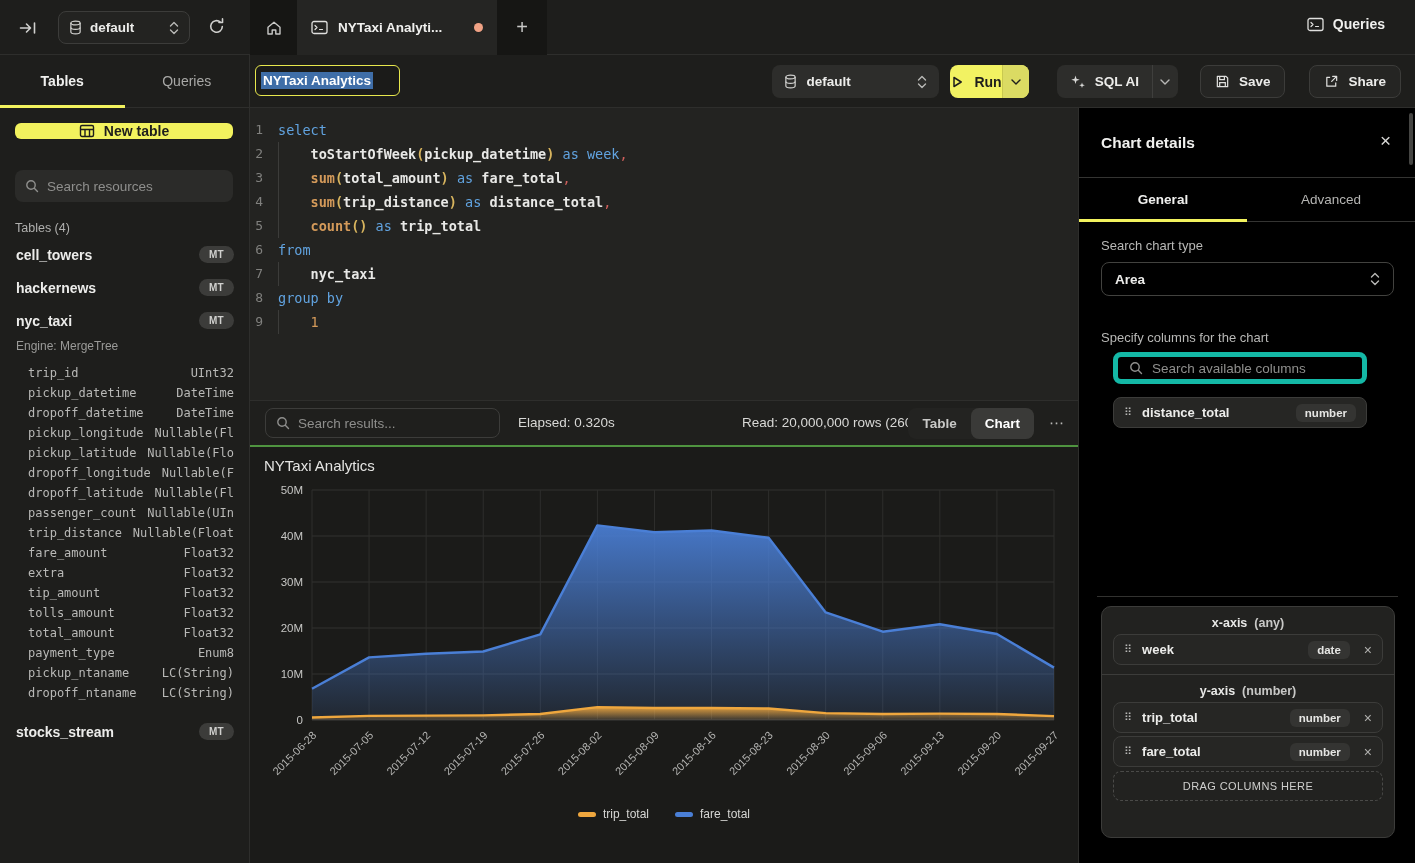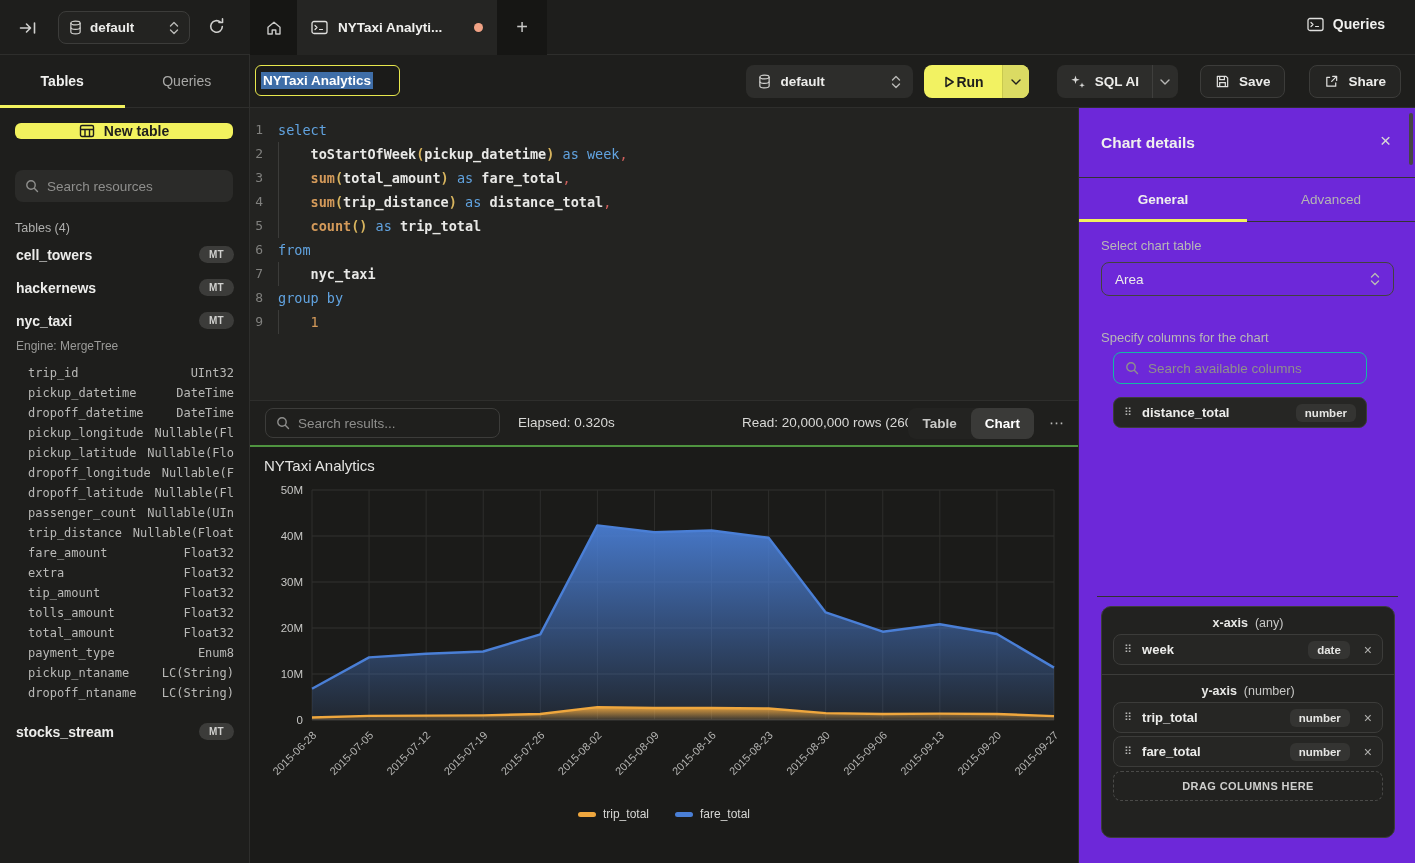--- a/index.html
+++ b/index.html
@@ -67,21 +67,21 @@
   .title-input { position:absolute; left:5px; top:10px; height:31px; min-width:145px;
     border:1.5px solid #e8e84d; border-radius:6px; background:#1b1b19;
     display:flex; align-items:center; padding:0 5px; cursor:text; }
   .title-input .sel { background:#3f6ea8; color:#ffffff; font-size:13.5px; font-weight:600; padding:1px 2px; }
   .tb-right { position:absolute; right:14px; top:10px; display:flex; align-items:center; height:33px; }
   .tb-db { width:167px; height:33px; background:#2d2d2b; border-radius:8px;
     display:flex; align-items:center; gap:9px; padding:0 12px; cursor:pointer; }
   .tb-db .lbl { font-size:13.5px; font-weight:600; flex:1; }
   .run-btn { margin-left:11px; height:33px; background:#f2f262; border-radius:8px;
     display:flex; align-items:stretch; overflow:hidden; cursor:pointer; }
-  .run-main { display:flex; align-items:center; padding:0 18px;
+  .run-main { display:flex; align-items:center; gap:10px; padding:0 0;
     color:#1e1e1c; font-size:14px; font-weight:600; }
   .run-caret { width:27px; background:#dbdb63; border-left:1px solid #c9c94f;
     display:flex; align-items:center; justify-content:center; }
   .sqlai-btn { margin-left:28px; height:33px; background:#2d2d2b; border-radius:8px;
     display:flex; align-items:stretch; overflow:hidden; cursor:pointer;justify-content:center; }
   .sqlai-main { display:flex; align-items:center; gap:9px; padding:0 13px;
     font-size:13.5px; font-weight:600; color:#ececea; }
   .sqlai-caret { width:26px; border-left:1px solid #3f3f3d; display:flex; align-items:center; justify-content:center; }
   .ghost-btn { margin-left:22px; height:33px; background:#252523; border:1px solid #3c3c3a; border-radius:8px;
     display:flex; align-items:center; gap:9px; padding:0 14px;
@@ -129,54 +129,54 @@
   .chart-title { position:absolute; left:14px; top:10px; font-size:15px; color:#e4e4e2; }
   .chart-svg-wrap { position:absolute; left:0; top:36px; width:828px; height:330px; }
   .chart-legend { position:absolute; left:0; top:360px; width:828px;
     display:flex; justify-content:center; gap:26px; align-items:center; }
   .lg-item { display:flex; align-items:center; gap:7px; }
   .lg-swatch { width:18px; height:5px; border-radius:3px; display:inline-block; }
   .lg-label { font-size:12px; color:#d6d6d4; }
 
   
   .rightpanel { position:absolute; left:1078px; top:108px; width:337px; height:755px;
-    background:#6d28d9; border-left:1px solid #2e2e2c; }
+    background:#000000; border-left:1px solid #2e2e2c; }
   .rp-header { position:relative; height:70px; border-bottom:1px solid #343432; }
   .rp-title { position:absolute; left:22px; top:26px; font-size:15.5px; font-weight:700; color:#f0f0ee; }
   .rp-close { position:absolute; right:24px; top:22px; font-size:19px; color:#d8d8d6; cursor:pointer; }
   .rp-tabs { position:relative; height:44px; border-bottom:1px solid #343432; display:flex; }
   .rp-tab { flex:1; display:flex; align-items:center; justify-content:center;
     font-size:13.5px; color:#b5b5b3; position:relative; cursor:pointer; }
   .rp-tab.active { color:#f0f0ee; font-weight:600; }
   .rp-tab.active::after { content:""; position:absolute; left:0; right:0; bottom:-1px; height:3px; background:#f2f25e; }
   .rp-label { position:absolute; left:22px; font-size:13px; color:#b8b8b6; }
   .rp-dropdown { position:absolute; left:22px; top:154px; width:293px; height:34px;
     border:1px solid #42423f; border-radius:8px; display:flex; align-items:center;
     padding:0 13px; cursor:pointer; }
-  .rp-dropdown .val { flex:1; font-size:13.5px; font-weight:400; color:#ececea; }
+  .rp-dropdown .val { flex:1; font-size:13.5px; font-weight:700; color:#ececea; }
   .panel-search { position:absolute; left:34px; top:244px; width:254px; height:32px;
-    border:1px solid #14b8a6; border-radius:8px; display:flex; align-items:center; gap:9px; padding:0 11px; }
+    border:5px solid #14b8a6; border-radius:8px; display:flex; align-items:center; gap:9px; padding:0 11px; }
   .avail-cols { position:absolute; left:34px; top:289px; width:254px; }
   .pitem { position:relative; height:31px; border:1px solid #3c3c3a; border-radius:8px;
     display:flex; align-items:center; gap:10px; padding:0 10px; margin-bottom:3px; background:#262624; cursor:grab; }
   .drag { color:#b8b8b6; font-size:11px; line-height:1; }
   .pname { font-size:13px; font-weight:600; color:#ececea; flex:1; }
   .pbadge { background:#343432; border-radius:6px; padding:3px 9px; font-size:11.5px; font-weight:600; color:#e5e5e3; }
   .pclose { color:#b0b0ae; font-size:14px; padding-left:4px; cursor:pointer; }
   .rp-divider { position:absolute; left:18px; top:488px; width:301px; height:1px; background:#323230; }
   .axes-box { position:absolute; left:22px; top:498px; width:294px; height:232px;
     border:1px solid #3c3c3a; border-radius:10px; background:#222220; }
   .axis-head { text-align:center; font-size:12.5px; color:#e8e8e6; padding-top:9px; height:27px; }
   .axis-head b { font-weight:700; }
-  .axis-head .hint { color:#c8c8c6; font-weight:400;text-align:right; }
+  .axis-head .hint { color:#c8c8c6; font-weight:700;text-align:right; }
   .axis-items { padding:0 11px; }
   .axes-split { height:1px; background:#3c3c3a; margin:9px 0 0; }
   .dropzone { margin:4px 11px 0; height:30px; border:1.5px dashed #4a4a48; border-radius:8px;
     display:flex; align-items:center; justify-content:center;
-    font-size:11px; font-weight:700; letter-spacing:.4px; color:#cfcfcd; }
+    font-size:11px; font-weight:400; letter-spacing:.4px; color:#cfcfcd; }
   .rp-scroll { position:absolute; right:2px; top:5px; width:4px; height:52px; border-radius:2px; background:#454543; }
 </style>
 </head>
 <body>
 
 <div class="app">
 
   <div class="topbar">
     <div class="collapse-btn">
       <span>
@@ -581,21 +581,21 @@
       </div>
     </div>
     <div class="rp-tabs">
       <div class="rp-tab active">
         <span>General</span>
       </div>
       <div class="rp-tab">
         <span>Advanced</span>
       </div>
     </div>
-    <div class="rp-label" style="top:130px;">Select chart table</div>
+    <div class="rp-label" style="top:130px;">Search chart type</div>
     <div class="rp-dropdown">
       <span class="val">Area</span>
       <span>
         <svg width="10" height="16" viewBox="0 0 10 16">
             <path d="M1.5 6l3.5-3.5L8.5 6M1.5 10l3.5 3.5L8.5 10" fill="none" stroke="#b8b8b6" stroke-width="1.4" stroke-linecap="round" stroke-linejoin="round"></path>
           </svg>
       </span>
     </div>
     <div class="rp-label" style="top:222px;">Specify columns for the chart</div>
     <div class="panel-search">

